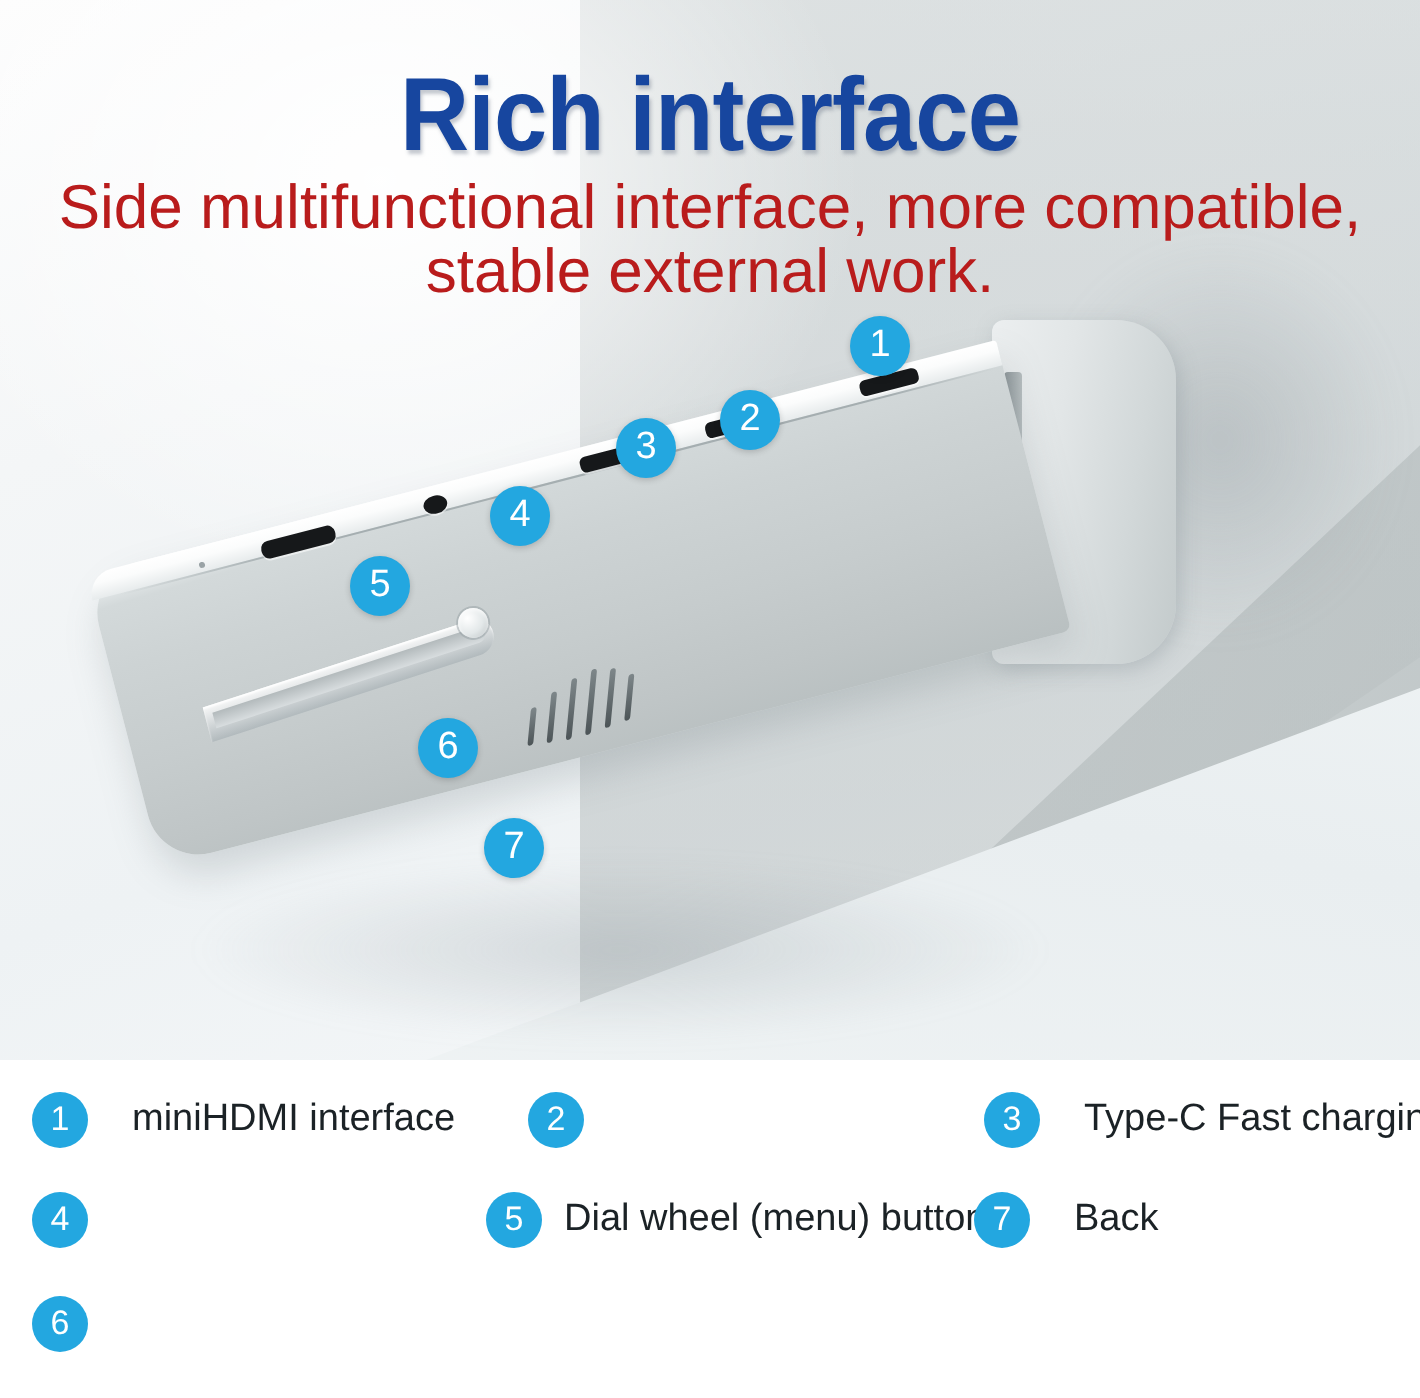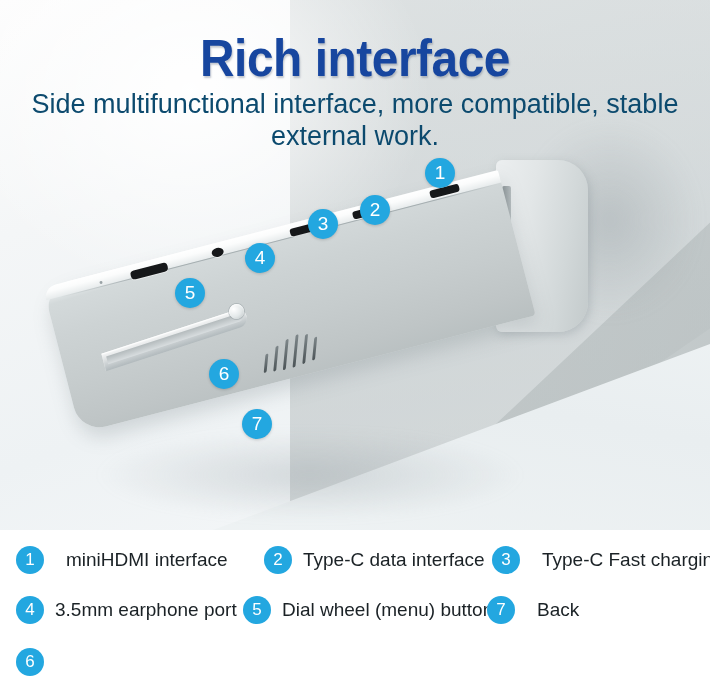--- a/index.html
+++ b/index.html
@@ -139,21 +139,21 @@
   .title{
     position:absolute;left:0;top:28px;width:710px;text-align:center;
     font-family:"Liberation Sans Narrow","Liberation Sans",sans-serif;
     font-weight:bold;font-size:52px;letter-spacing:-0.5px;
     color:#17469f;
     transform:scaleX(.92);
     text-shadow:1px 2px 2px rgba(90,100,120,.35);
   }
   .subtitle{
     position:absolute;left:0;top:88px;width:710px;text-align:center;
-    font-size:27px;line-height:32px;color:#0c4a6e;
+    font-size:31px;line-height:32px;color:#b91c1c;
   }
 
   
   .legend{position:absolute;left:0;top:530px;width:710px;height:169px;background:#fff;}
   .lrow{position:absolute;height:34px;}
   .litem{position:absolute;display:flex;align-items:center;}
   .lbadge{
     width:28px;height:28px;border-radius:50%;background:#23a7e0;color:#fff;
     font-size:17px;line-height:28px;text-align:center;flex:0 0 auto;
   }
@@ -215,32 +215,30 @@
 
   <div class="legend">
 
     <div class="lrow" style="left:0;top:16px;width:710px;">
       <div class="litem" style="left:16px;">
         <span class="lbadge">1</span>
         <span class="ltext gap">miniHDMI interface</span>
       </div>
       <div class="litem" style="left:264px;">
         <span class="lbadge">2</span>
-        <span class="ltext">Type-C data interface</span>
       </div>
       <div class="litem" style="left:492px;">
         <span class="lbadge">3</span>
         <span class="ltext gap">Type-C Fast charging</span>
       </div>
     </div>
 
     <div class="lrow" style="left:0;top:66px;width:710px;">
       <div class="litem" style="left:16px;">
         <span class="lbadge">4</span>
-        <span class="ltext">3.5mm earphone port</span>
       </div>
       <div class="litem" style="left:243px;">
         <span class="lbadge">5</span>
         <span class="ltext">Dial wheel (menu) button</span>
       </div>
       <div class="litem" style="left:487px;">
         <span class="lbadge">7</span>
         <span class="ltext gap">Back</span>
       </div>
     </div>

